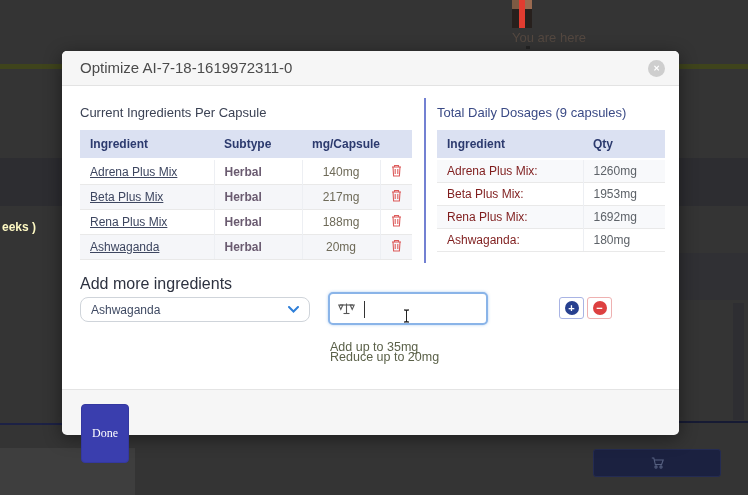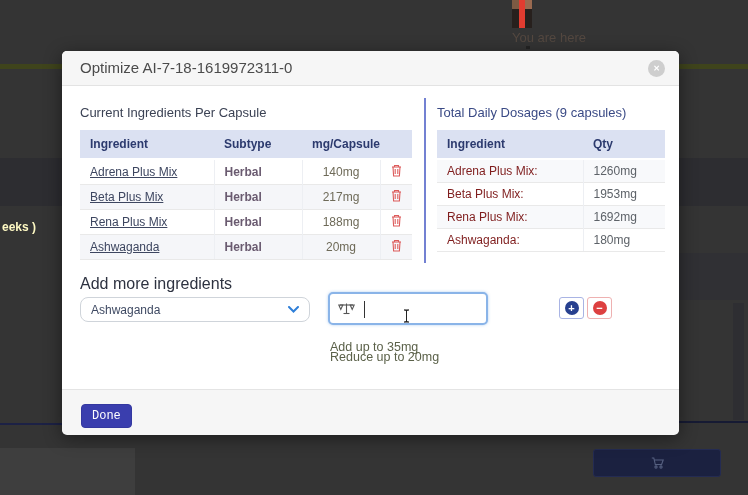--- a/index.html
+++ b/index.html
@@ -106,22 +106,22 @@
     display:flex;align-items:center;justify-content:center;line-height:1;}
   .circ.blue{background:#27408f;}
   .circ.red{background:#dd4040;}
   
   .modal-footer{
     position:absolute;left:0;top:338px;right:0;height:45px;background:#f6f6f6;
     border-top:1px solid #e4e4e4;border-radius:0 0 5px 5px;
   }
   .done-btn{
     position:absolute;left:19px;top:14px;background:#3a3eae;color:#fff;border:1px solid #3438a0;
-    border-radius:4px;font-size:12px;padding:4px 10px;cursor:pointer;
-    font-family:Liberation Mono, monospace;
+    border-radius:4px;font-size:12px;padding:21px 10px;cursor:pointer;
+    font-family:Liberation Serif, serif;
   }
 </style>
 </head>
 <body>
 
 <div class="bg-el olive-line"></div>
 <div class="bg-el band1"></div>
 <div class="bg-el band2"></div>
 <div class="bg-el bg-col"></div>
 <div class="bg-el weeks-text">eeks )</div>

